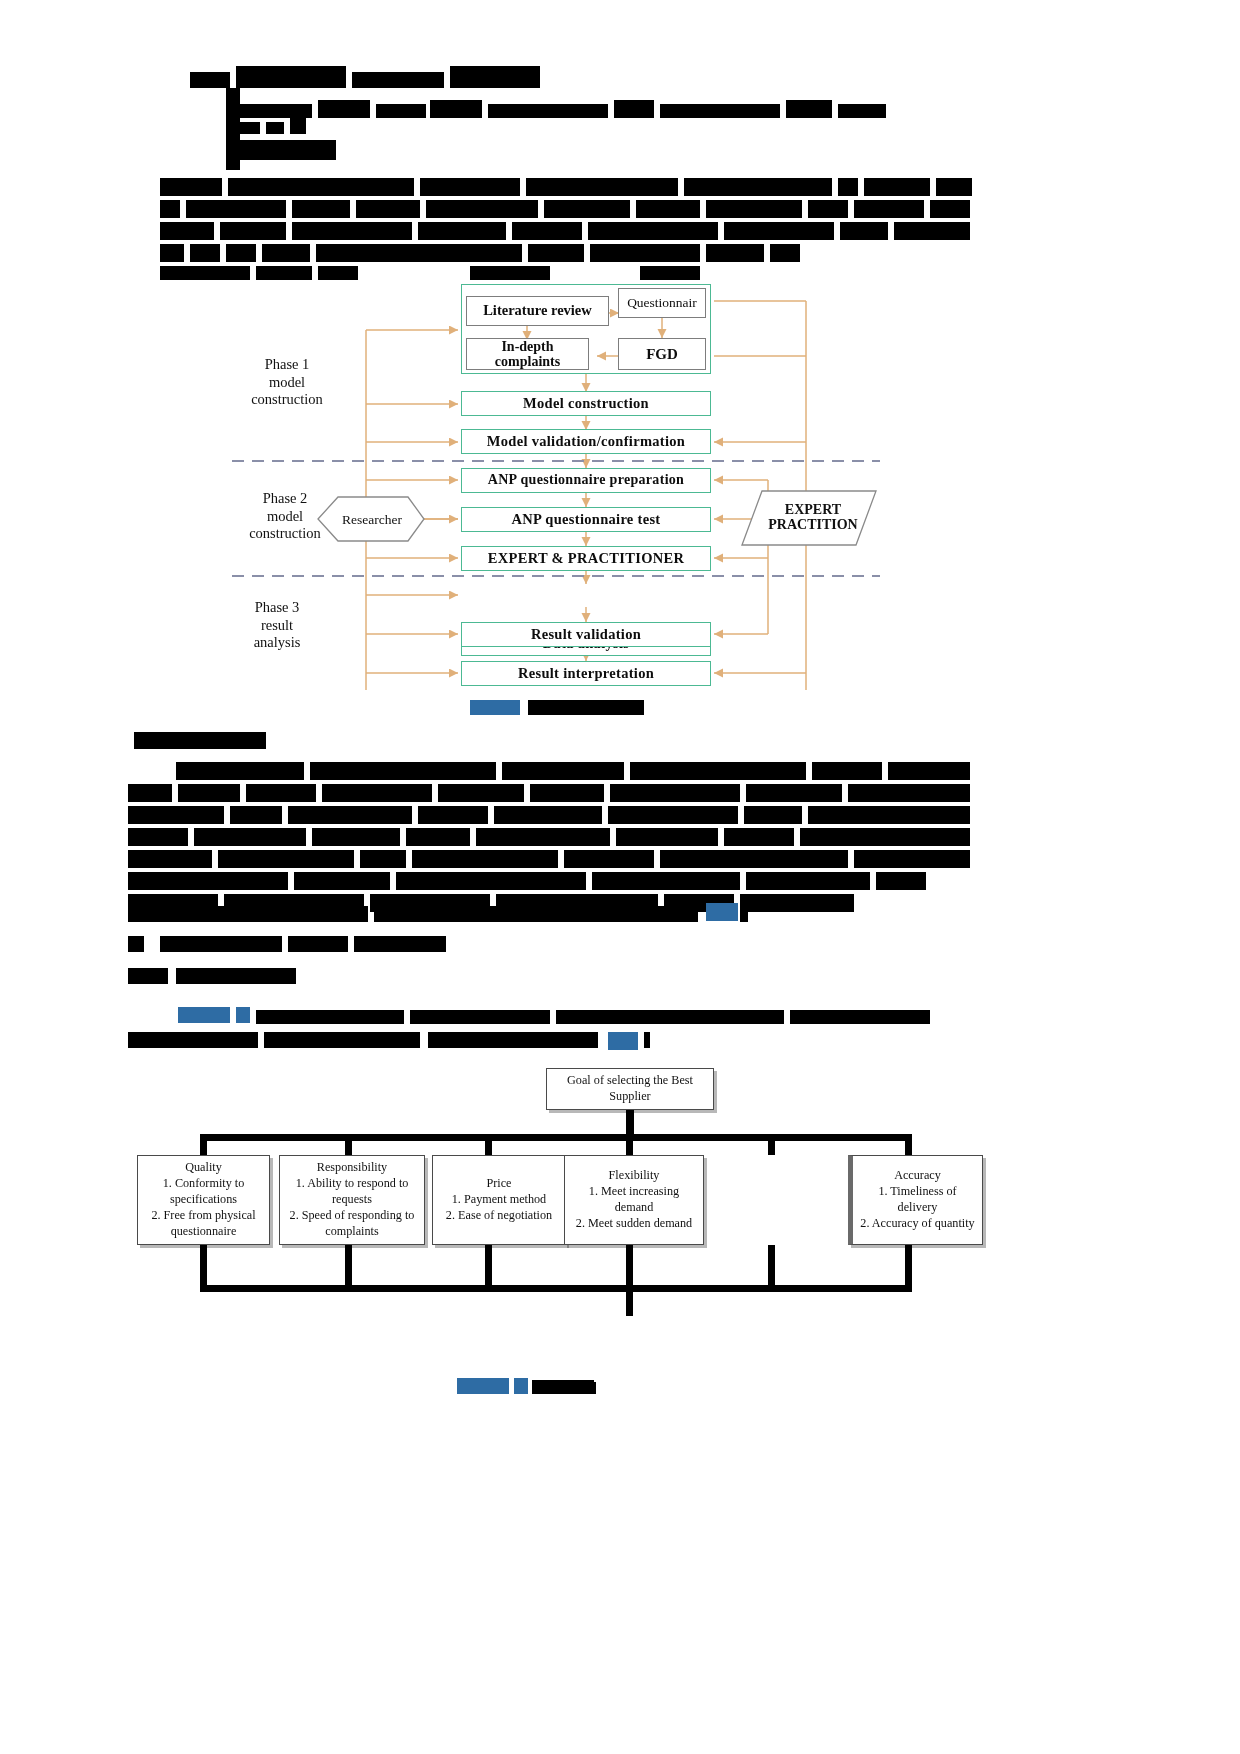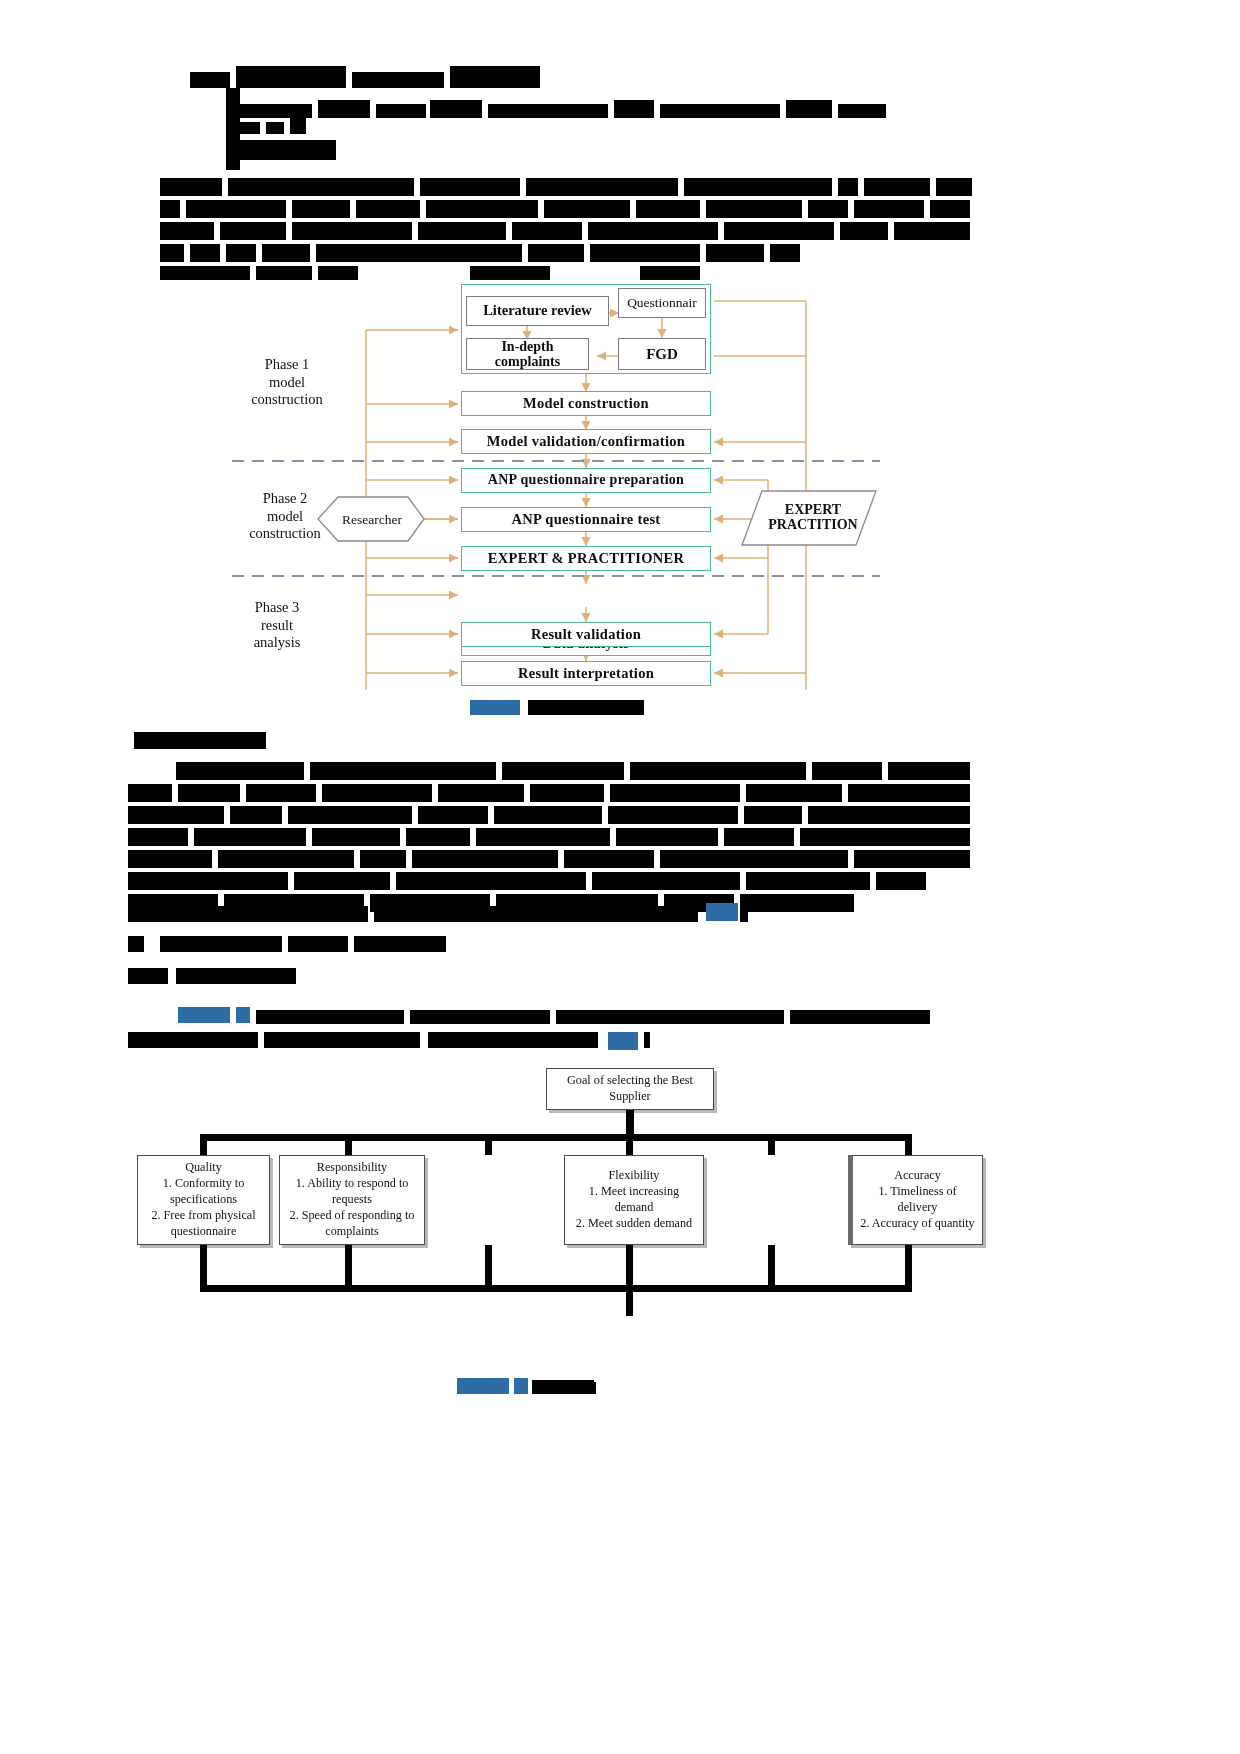--- a/index.html
+++ b/index.html
@@ -327,20 +327,25 @@
   </div>
 
   <div class="h-box" style="left:279px;top:1155px;width:146px;height:90px;flex-direction:column;">
     <span>Responsibility</span>
     <span>1. Ability to respond to</span>
     <span>requests</span>
     <span>2. Speed of responding to</span>
     <span>complaints</span>
   </div>
 
+  <div class="h-box" style="left:432px;top:1155px;width:134px;height:90px;flex-direction:column;">
+    <span>Price</span>
+    <span>1. Payment method</span>
+    <span>2. Ease of negotiation</span>
+  </div>
 
   <div class="h-box" style="left:564px;top:1155px;width:140px;height:90px;flex-direction:column;">
     <span>Flexibility</span>
     <span>1. Meet increasing</span>
     <span>demand</span>
     <span>2. Meet sudden demand</span>
   </div>
 
 
   <div class="h-box" style="left:848px;top:1155px;width:135px;height:90px;flex-direction:column;border-left:5px solid #6a6a6a;">

